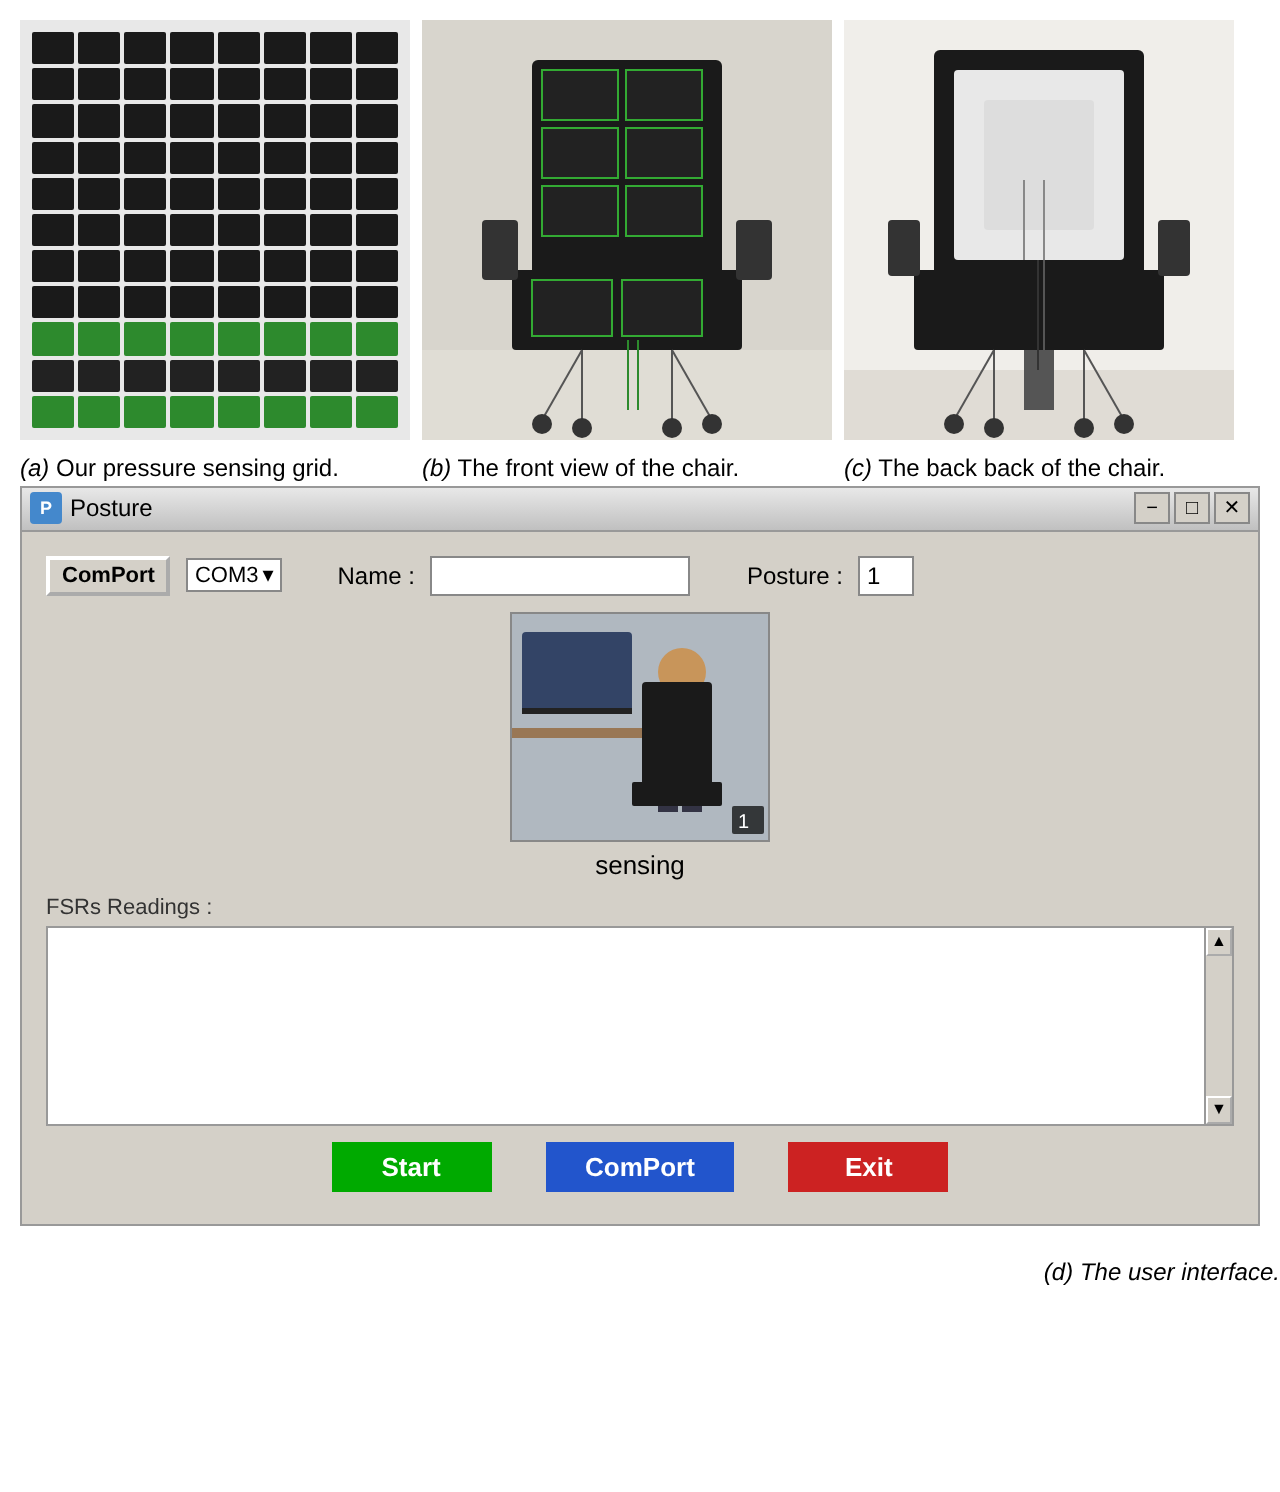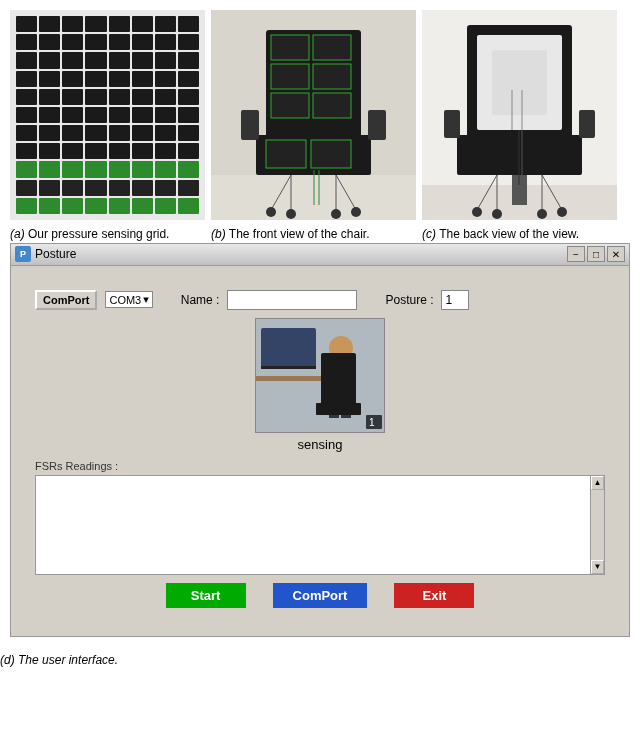--- a/index.html
+++ b/index.html
@@ -126,21 +126,21 @@
       border: 1px solid #888;
       display: flex;
       align-items: center;
       justify-content: center;
       font-size: 10px;
       cursor: pointer;
       color: #000;
     }
 
     .gui-body {
-      padding: 24px;
+      padding: 12px;
     }
 
     
     .controls-row {
       display: flex;
       align-items: center;
       gap: 8px;
       margin-bottom: 8px;
     }
     .com-port-btn {
@@ -253,21 +253,21 @@
       border: none;
       padding: 5px 20px;
       font-size: 13px;
       font-weight: bold;
       cursor: pointer;
       min-width: 80px;
     }
 
     
     .figure-caption {
-      text-align: left;
+      text-align: right;
       font-size: 12px;
       padding: 6px 0 4px 0;
       font-style: italic;
     }
 
     
     .textarea-wrapper {
       position: relative;
       width: 100%;
       height: 100px;
@@ -507,21 +507,21 @@
   <div class="caption caption-left">
     <span class="caption-label">(a)</span>
     <span>Our pressure sensing grid.</span>
   </div>
   <div class="caption caption-mid">
     <span class="caption-label">(b)</span>
     <span>The front view of the chair.</span>
   </div>
   <div class="caption caption-right">
     <span class="caption-label">(c)</span>
-    <span>The back view of the view.</span>
+    <span>The back back of the chair.</span>
   </div>
 </div>
 
 <div class="gui-wrapper">
   <div class="gui-window">
 
     <div class="title-bar">
       <div class="title-bar-icon">
         <span>P</span>
       </div>

